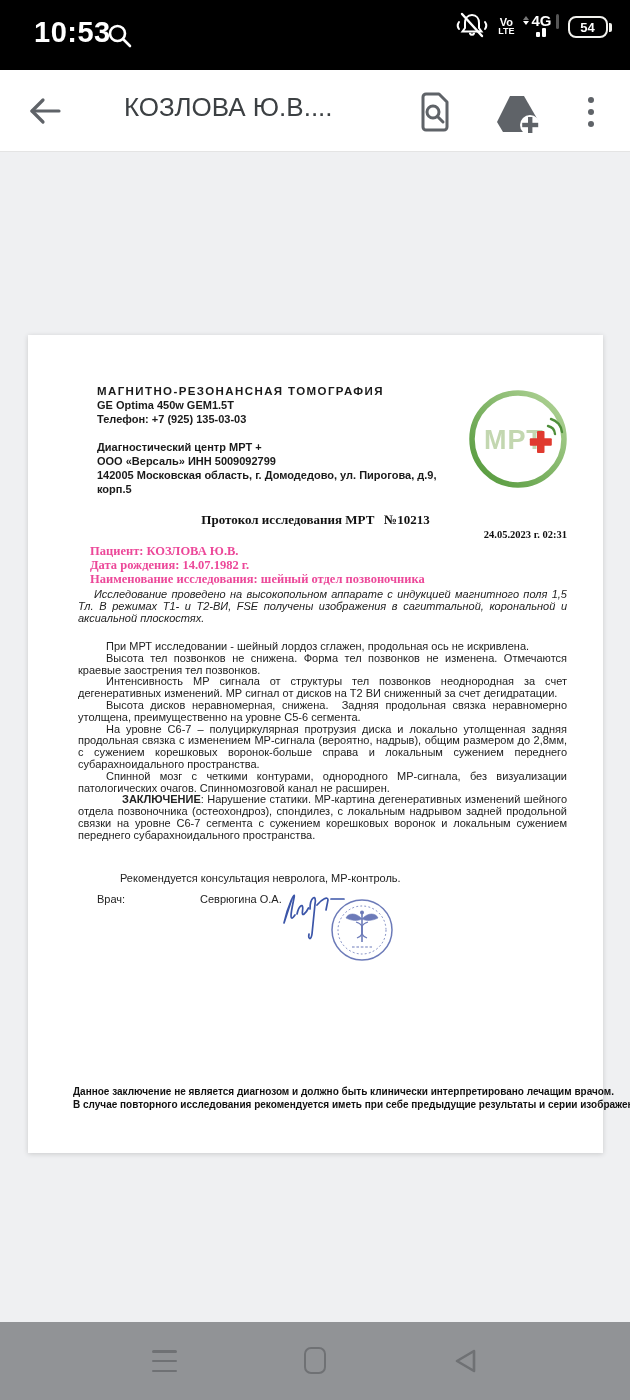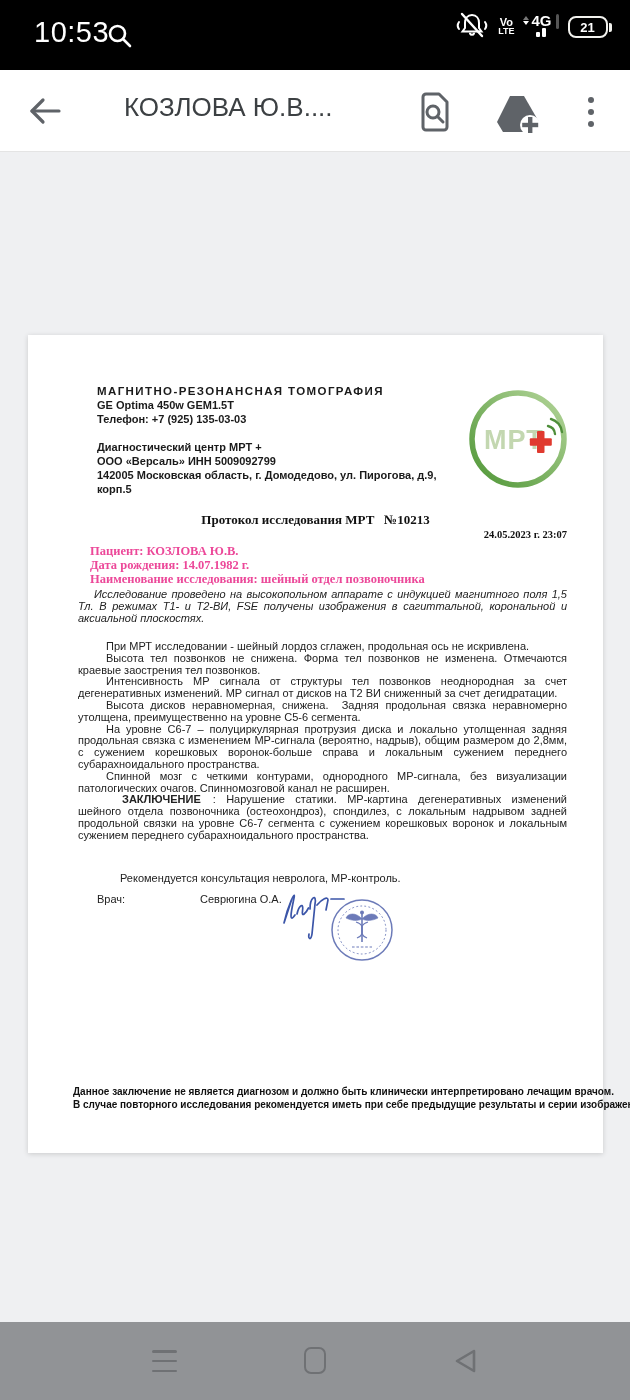--- a/index.html
+++ b/index.html
@@ -3,21 +3,21 @@
 <meta charset="utf-8">
 <style>
   * { box-sizing: border-box; }
   html,body { margin:0; padding:0; }
   body {
     width:630px; height:1400px; position:relative; overflow:hidden;
     background:#eff0f2; font-family:"Liberation Sans", sans-serif;
   }
   
   .status-bar { position:absolute; top:0; left:0; width:630px; height:70px; background:#000; color:#fff; }
-  .sb-time { position:absolute; left:34px; top:16px; font-size:29px; font-weight:400; letter-spacing:.5px; }
+  .sb-time { position:absolute; left:34px; top:16px; font-size:29px; font-weight:700; letter-spacing:.5px; }
   .sb-search { position:absolute; left:106px; top:22px; }
   .sb-right { position:absolute; right:18px; top:0; height:54px; display:flex; align-items:center; gap:9px; }
   .volte { display:flex; flex-direction:column; line-height:9px; font-weight:bold; text-align:center; }
   .volte span:first-child { font-size:11px; }
   .volte span:last-child { font-size:9px; }
   .net4g { display:flex; align-items:flex-start; gap:2px; position:relative; top:-2px;}
   .arrows { display:flex; flex-direction:column; gap:1px; margin-top:2px; }
   .arrows i { width:0; height:0; border-left:3px solid transparent; border-right:3px solid transparent; display:block; }
   .arr-up { border-bottom:4px solid #777; }
   .arr-dn { border-top:4px solid #fff; }
@@ -59,21 +59,21 @@
   .proto-date { right:36px; top:194px; font-family:"Liberation Serif", serif; font-weight:bold; font-size:10.5px; color:#111; }
   .patient { left:62px; top:209px; font-family:"Liberation Serif", serif; font-weight:bold; font-size:12.5px; line-height:14px; color:#ec4899; width:480px; }
   .patient div { position:static; }
 
   .method { left:50px; top:253px; width:489px; font-size:11px; line-height:12px;
             font-style:italic; text-align:justify; text-indent:16px; color:#222; }
   .findings { left:50px; top:306px; width:489px; font-size:11px; line-height:11.8px; text-align:justify; color:#222; }
   .findings p { position:static; margin:0; text-indent:28px; }
   .findings p.concl { text-indent:44px; }
   .concl-label { font-weight:bold; position:static; }
-  .concl-text { position:static;margin-left:12px; }
+  .concl-text { position:static; }
   .recom { left:50px; top:537px; width:489px; font-size:11px; text-indent:42px; color:#222; }
   .doctor-label { left:69px; top:558px; font-size:11px; color:#222; }
   .doctor-name { left:172px; top:558px; font-size:11px; color:#222; }
   .signature { left:251px; top:548px; width:70px; height:58px; }
   .stamp { left:301px; top:562px; width:66px; height:66px; opacity:.82; }
   .pfooter { left:45px; top:750px; width:520px; font-size:10px; line-height:13px; font-weight:bold; color:#111; }
   .pfooter div { position:static; white-space:nowrap; }
 
   
   .nav-bar { position:absolute; top:1322px; left:0; width:630px; height:78px; background:#919396; }
@@ -117,21 +117,21 @@
       <span class="g4wrap">
         <span class="g4">4G</span>
         <span class="g4bars">
             <i class="b1"></i>
             <i class="b2"></i>
           </span>
       </span>
       <span class="simbar"></span>
     </span>
     <span class="battery">
-      <span class="batt-body">21</span>
+      <span class="batt-body">54</span>
       <span class="batt-nub"></span>
     </span>
   </div>
 </div>
 
 <div class="app-bar">
   <div class="ab-back">
     <svg width="38" height="38" viewBox="0 0 38 38">
         <g stroke="#5f6368" stroke-width="3.2" fill="none" stroke-linecap="round" stroke-linejoin="round">
           <line x1="33" y1="19" x2="6" y2="19"></line>
@@ -194,21 +194,21 @@
             <rect x="65.8" y="53.2" width="22" height="7.5" rx="1"></rect>
           </g>
         <g stroke="#4e8e3a" stroke-width="2.4" fill="none" stroke-linecap="round">
           <path d="M84 41 a9 9 0 0 1 7 8"></path>
           <path d="M87 34 a15 15 0 0 1 11 13"></path>
         </g>
       </svg>
     </div>
 
     <div class="proto-title">Протокол исследования МРТ&nbsp;&nbsp; №10213</div>
-    <div class="proto-date">24.05.2023 г. 23:07</div>
+    <div class="proto-date">24.05.2023 г. 02:31</div>
 
     <div class="patient">
       <div>Пациент: КОЗЛОВА Ю.В.</div>
       <div>Дата рождения: 14.07.1982 г.</div>
       <div>Наименование исследования: шейный отдел позвоночника</div>
     </div>
 
     <div class="method">Исследование проведено на высокопольном аппарате с индукцией магнитного поля 1,5 Тл. В режимах Т1- и Т2-ВИ, FSE получены изображения в сагиттальной, корональной и аксиальной плоскостях.</div>
 
     <div class="findings">

